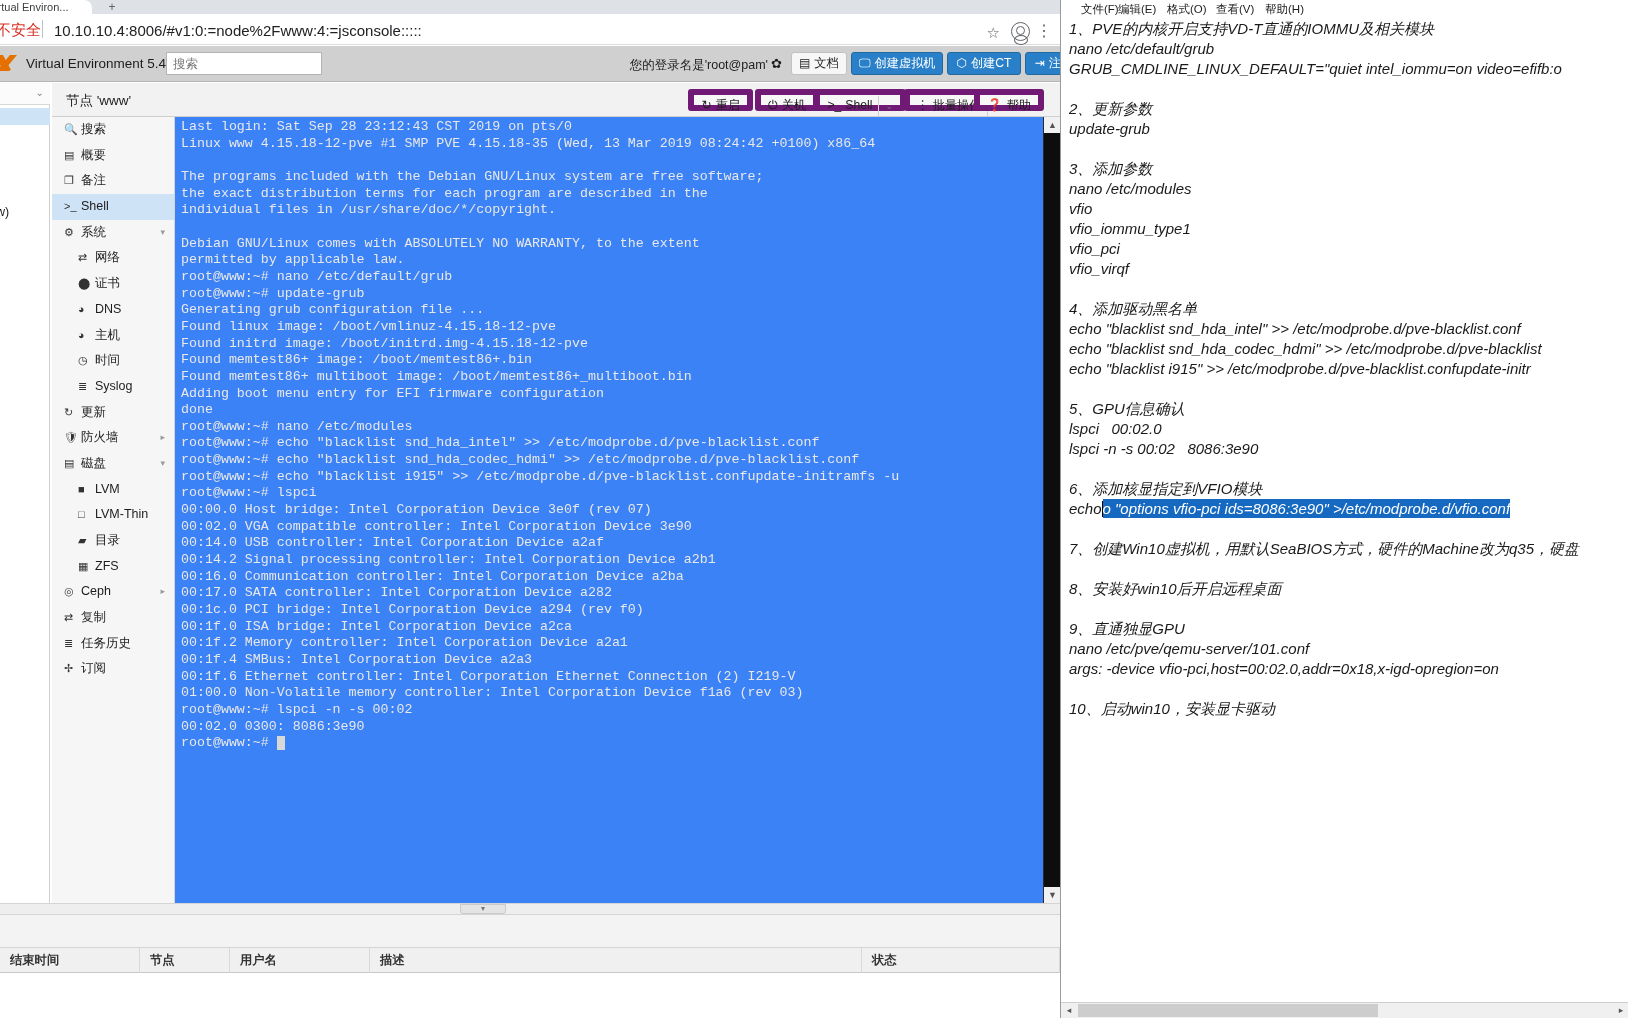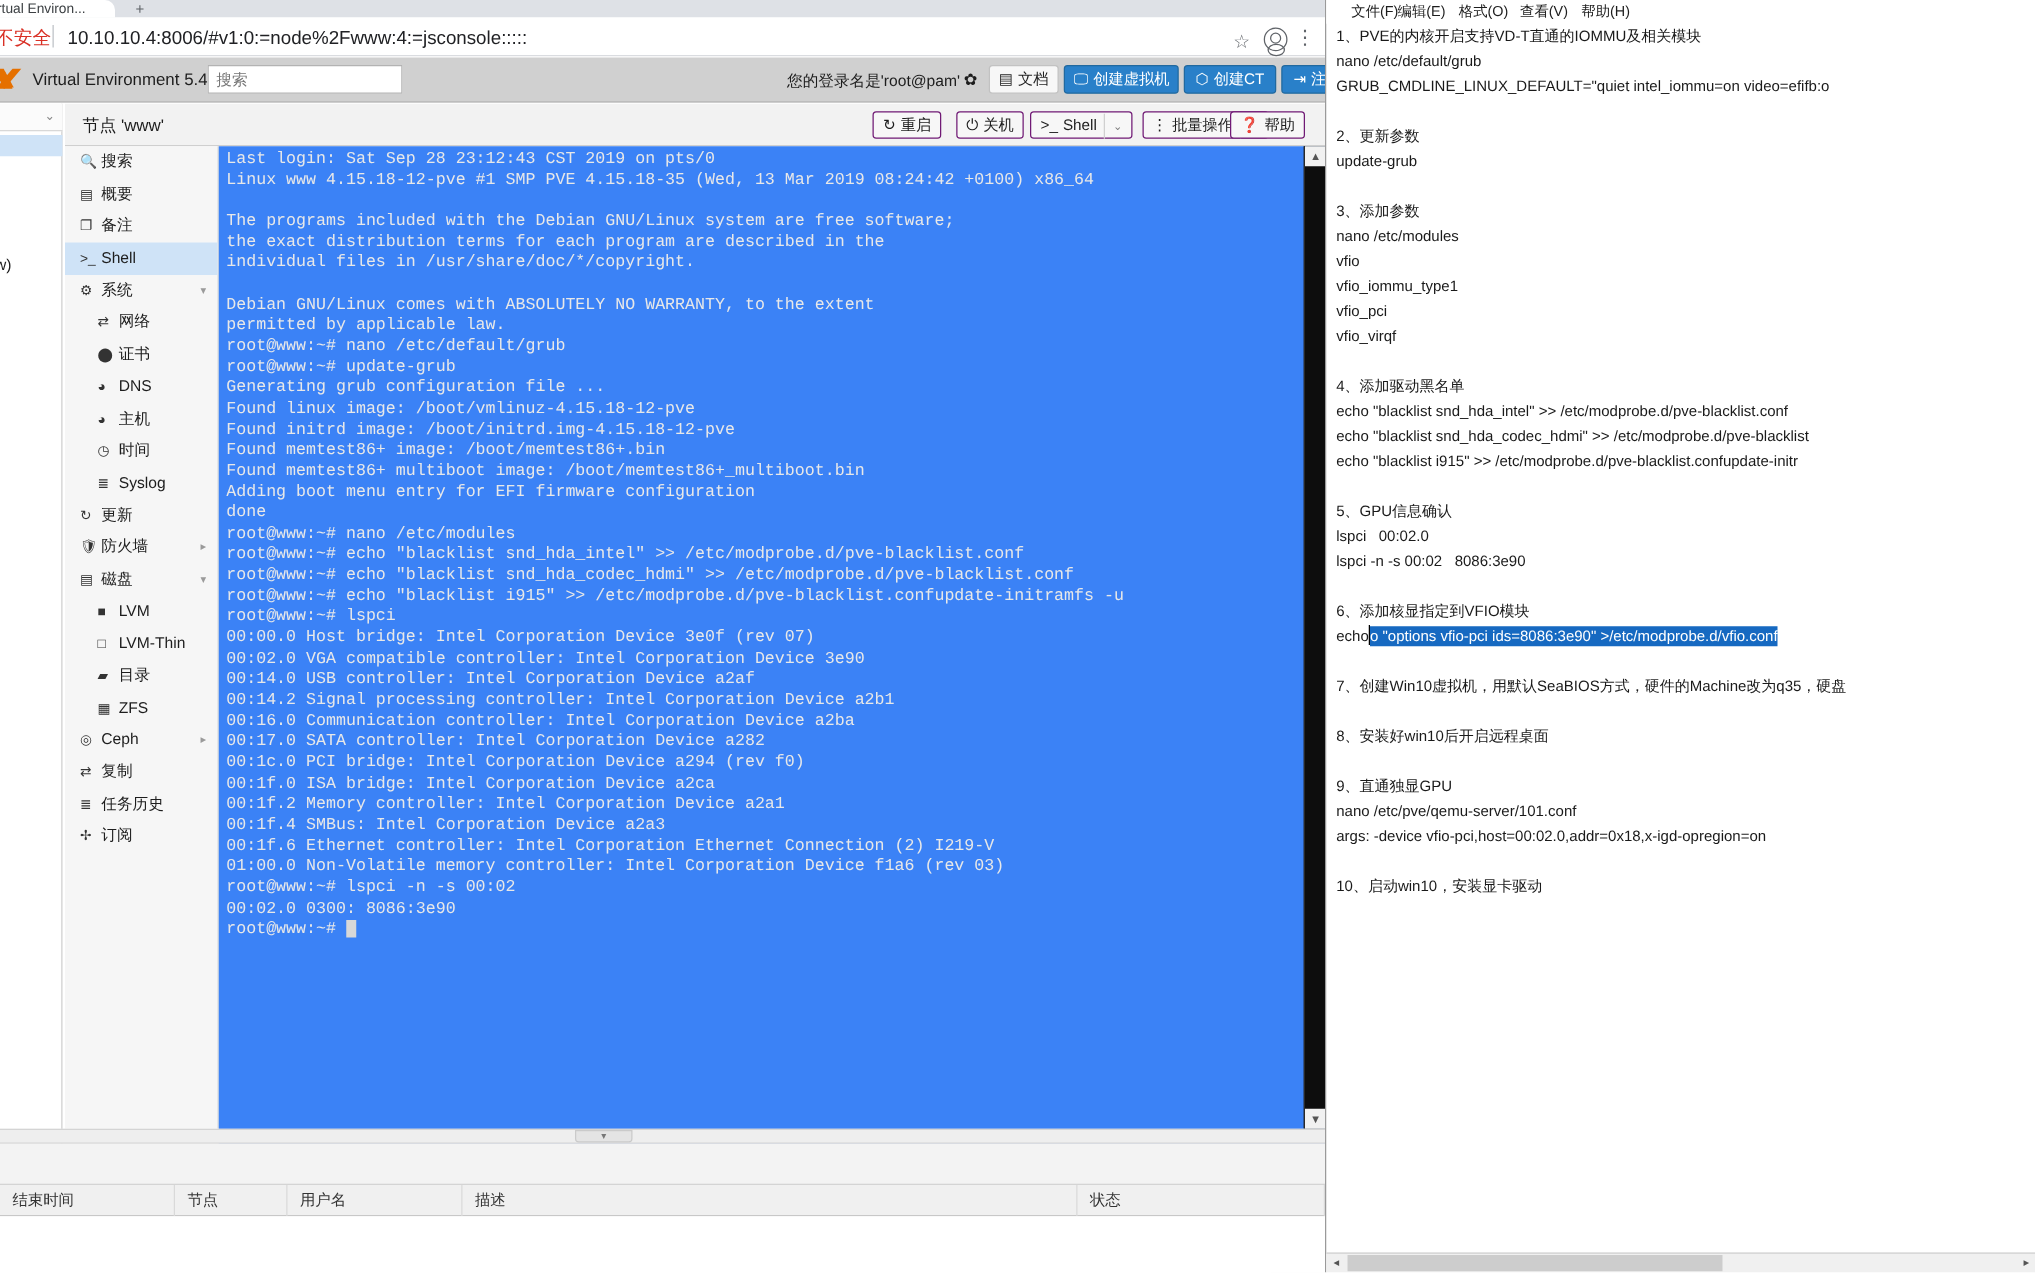--- a/index.html
+++ b/index.html
@@ -109,21 +109,21 @@
   
   .node-bar {
     position: absolute; left: 52px; top: 83px; width: 1008px; height: 34px;
     background: #f2f2f2; border-bottom: 1px solid #cfcfcf;
   }
   .node-title {
     position: absolute; left: 14px; top: 9px; font-size: 13.5px; color: #1d1d1d;
   }
   .tbtn {
     position: absolute; top: 6px; height: 22px; background: #f7f7f7;
-    border: 1px solid #701a75; border-radius: 3px; font-size: 12.2px;
+    border: 6px solid #701a75; border-radius: 3px; font-size: 12.2px;
     line-height: 20px; color: #1d1d1d; white-space: nowrap; padding: 0 7px;
     cursor: pointer;
   }
   .tbtn .gl { margin-right: 4px; }
   .tbtn .caret {
     display: inline-block; margin-left: 6px; padding-left: 6px;
     border-left: 1px solid #d0d0d0; color: #777; font-size: 9px;
   }
   #tb-reboot { right: 307px; }
   #tb-shutdown { right: 241px; }
@@ -215,20 +215,21 @@
     background: #f3f3f3;
   }
   .task-head {
     position: absolute; left: 0; top: 32px; width: 1060px; height: 26px;
     background: #f0f0f0; border-top: 1px solid #d4d4d4; border-bottom: 1px solid #c8c8c8;
   }
   .th {
     position: absolute; top: 0; height: 25px; line-height: 25px;
     font-size: 12.3px; color: #333; padding-left: 10px;
     border-right: 1px solid #d9d9d9;
+    font-weight: bold;
   }
   .task-body {
     position: absolute; left: 0; top: 58px; width: 1060px; height: 45px;
     background: #ffffff;
   }
 
   
   #notepad {
     position: absolute; left: 1060px; top: 0; width: 568px; height: 1018px;
     background: #ffffff; border-left: 1px solid #9a9a9a;
@@ -239,22 +240,22 @@
   }
   .np-menu-item {
     position: absolute; top: 2px; font-size: 11.5px; color: #1d1d1d;
     white-space: nowrap; cursor: default;
   }
   .np-body {
     position: absolute; left: 6px; top: 19px; width: 562px; height: 950px;
     background: #ffffff; overflow: hidden;
   }
   .np-line {
-    height: 20px; line-height: 20px; font-size: 12px; color: #1a1a1a;
-    white-space: pre; padding-left: 2px;
+    height: 20px; line-height: 20px; font-size: 15px; color: #1a1a1a;
+    white-space: pre; padding-left: 2px; font-style: italic;
   }
   .np-line.blank { color: transparent; }
   .np-sel {
     background: #1669c1; color: #ffffff; padding: 1px 0;
   }
   .np-caret {
     display: inline-block; width: 1px; height: 16px; background: #000;
     vertical-align: -3px;
   }
   .np-hscroll {

